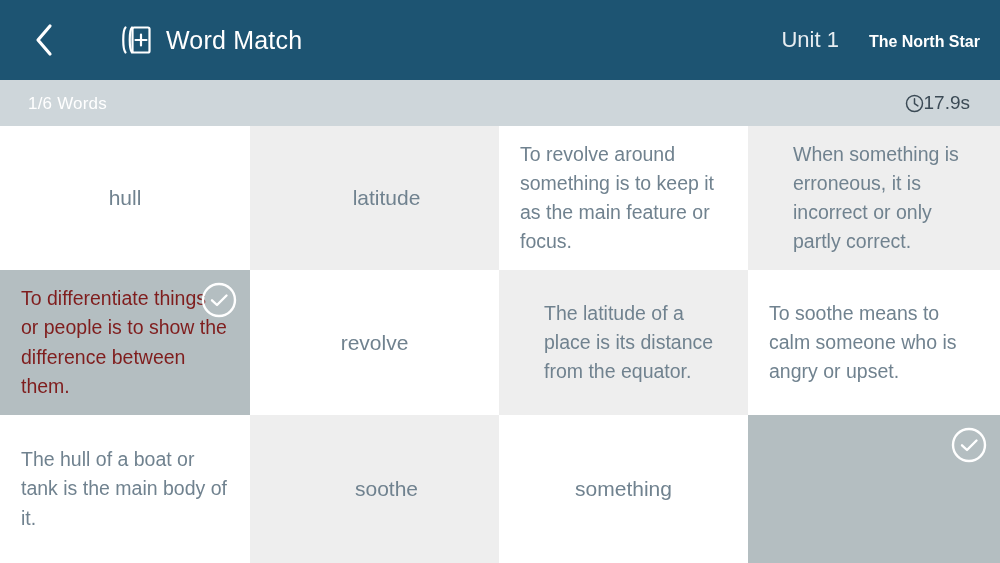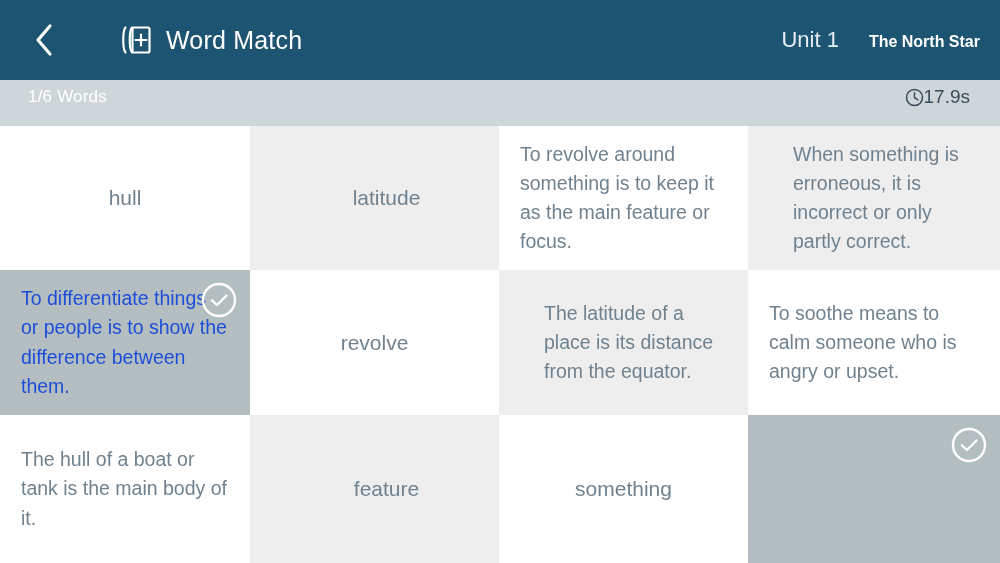--- a/index.html
+++ b/index.html
@@ -64,21 +64,21 @@
     font-size: 16px;
     font-weight: 700;
     white-space: nowrap;
   }
 
   
   .statusbar {
     height: 46px;
     background: #ced6da;
     display: flex;
-    align-items: center;
+    align-items: flex-end;
     padding: 0 30px 12px 28px;
   }
   .progress-label {
     color: #ffffff;
     font-size: 17px;
     font-weight: 400;
     letter-spacing: 0.2px;
   }
   .timer {
     margin-left: auto;
@@ -123,21 +123,21 @@
     width: 100%;
     text-align: center;
     padding: 0 12px;
     font-size: 21px;
   }
   
   .cell.def .cell-text {
     padding: 0 22px 0 21px;
     text-align: left;
   }
-  .cell.selected .cell-text { color: #1d4ed8; }
+  .cell.selected .cell-text { color: #7f1d1d; }
 
   .check-badge {
     position: absolute;
     top: 12px;
     right: 13px;
     width: 36px;
     height: 36px;
   }
   .check-badge svg { display: block; }
 </style>
@@ -214,21 +214,21 @@
     <div class="cell def shade">
       <div class="cell-text">The latitude of a place is its distance from the equator.</div>
     </div>
     <div class="cell def light">
       <div class="cell-text">To soothe means to calm someone who is angry or upset.</div>
     </div>
     <div class="cell def light">
       <div class="cell-text">The hull of a boat or tank is the main body of it.</div>
     </div>
     <div class="cell word shade">
-      <div class="cell-text">feature</div>
+      <div class="cell-text">soothe</div>
     </div>
     <div class="cell word light">
       <div class="cell-text">something</div>
     </div>
     <div class="cell word selected">
       <span class="check-badge">
         <svg width="36" height="36" viewBox="0 0 36 36" fill="none">
           <circle cx="18" cy="18" r="16" stroke="#ffffff" stroke-width="2.4" fill="none"></circle>
           <path d="M11 18.3 L16 23 L25.5 13.5" stroke="#ffffff" stroke-width="2.4" stroke-linecap="round" stroke-linejoin="round" fill="none"></path>
         </svg>

